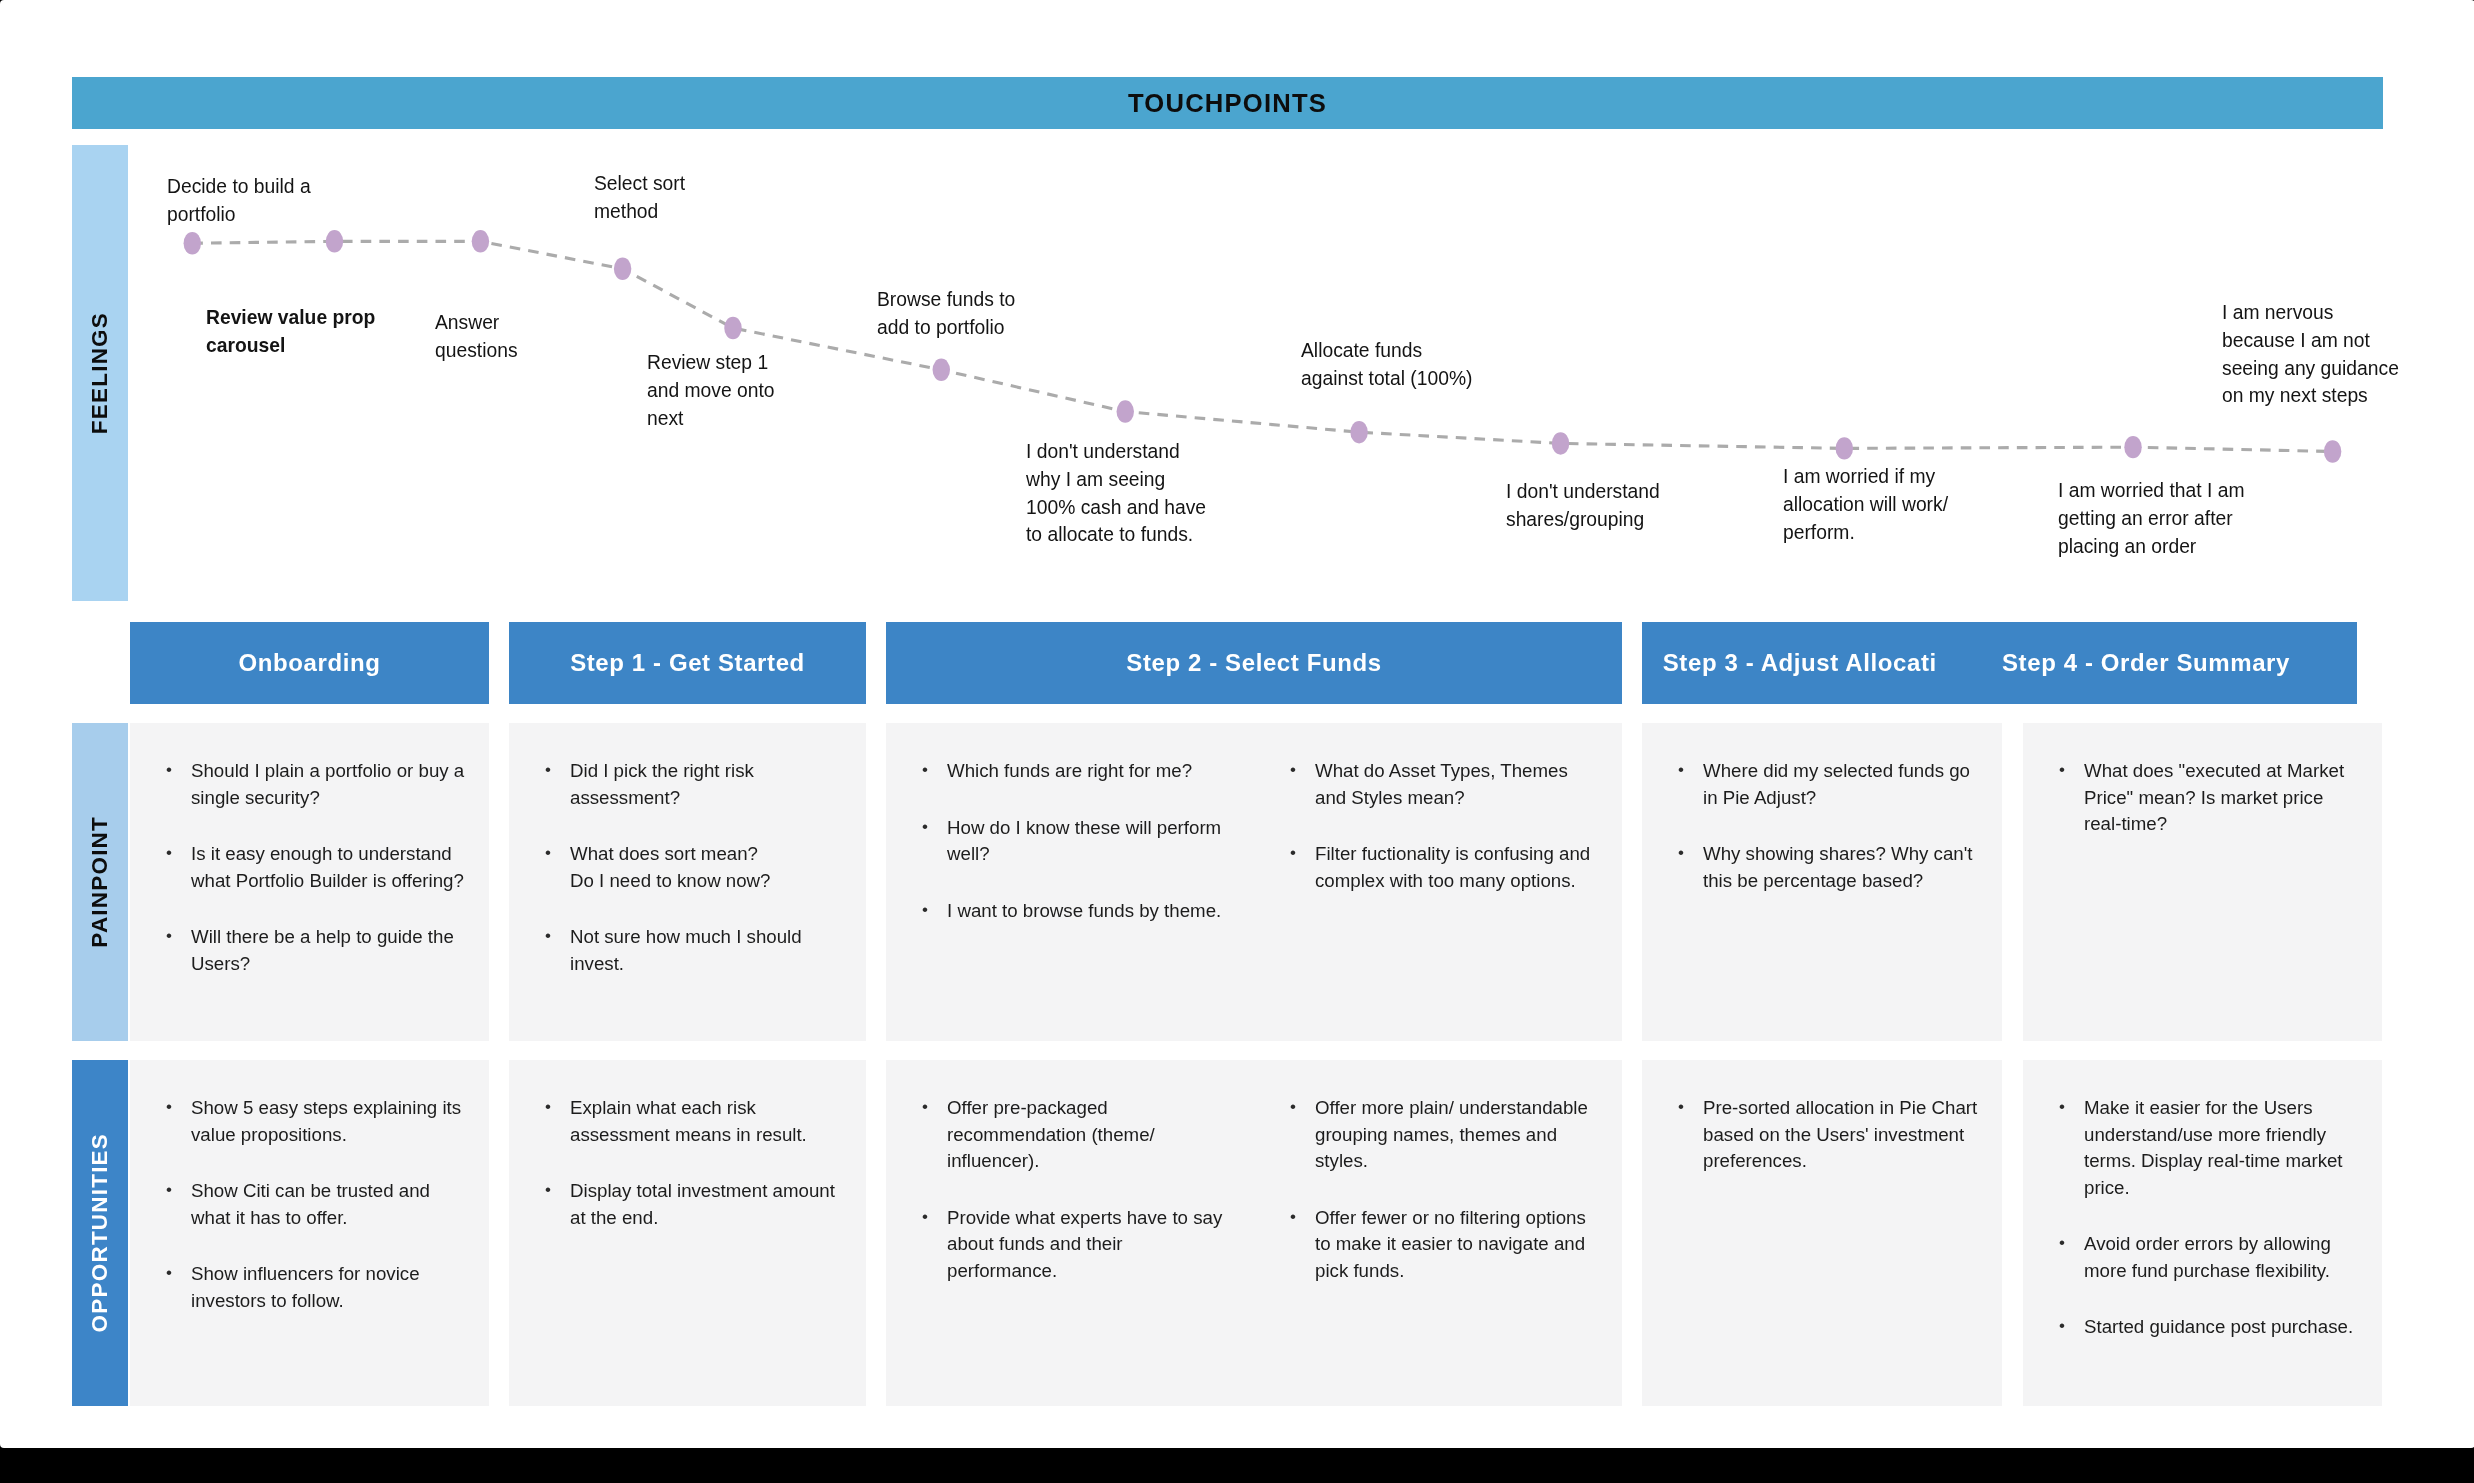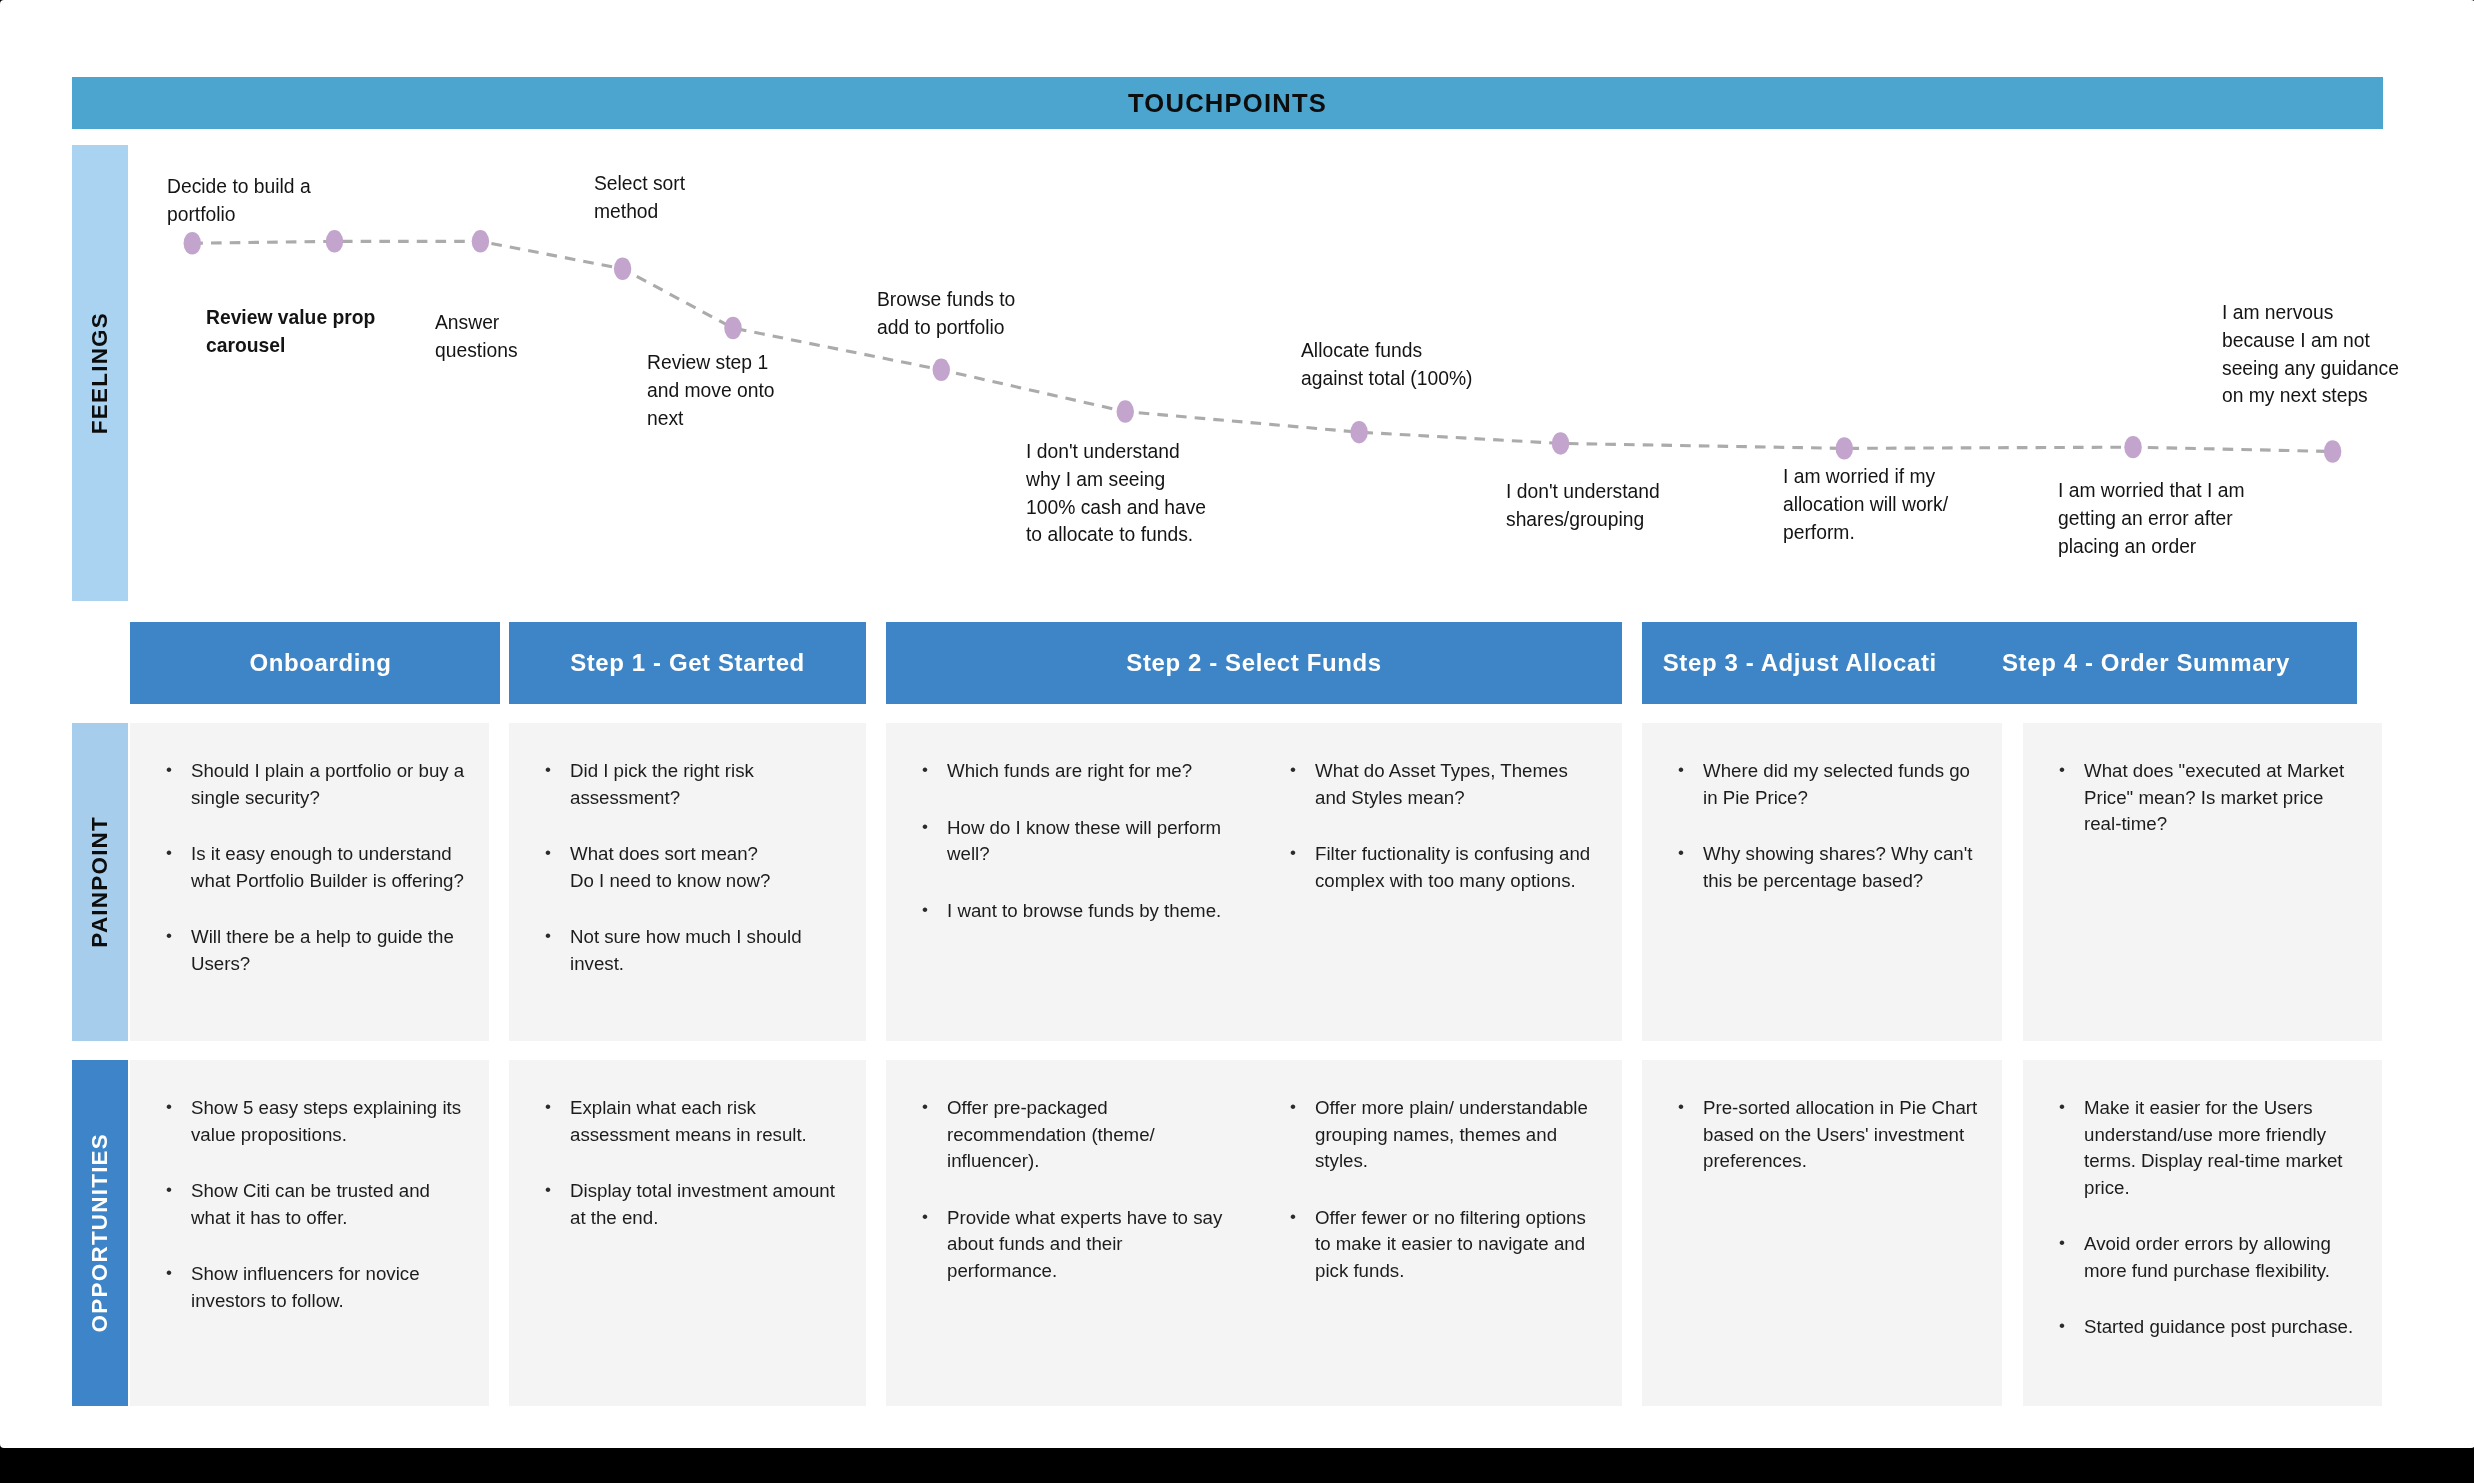--- a/index.html
+++ b/index.html
@@ -88,21 +88,21 @@
 allocation will work/
 perform.</div>
   <div class="flabel" style="left:2058px;top:477px;">I am worried that I am
 getting an error after
 placing an order</div>
   <div class="flabel" style="left:2222px;top:299px;">I am nervous
 because I am not
 seeing any guidance
 on my next steps</div>
 
-  <div class="hdr" style="left:130px;width:359px;padding-left:11px;">
+  <div class="hdr" style="left:130px;width:359px;">
       <span>Onboarding</span>
     </div>
   <div class="hdr" style="left:509px;width:357px;">
       <span>Step 1 - Get Started</span>
     </div>
   <div class="hdr" style="left:886px;width:736px;">
       <span>Step 2 - Select Funds</span>
     </div>
   <div class="hdr" style="left:1642px;width:360px;">
       <span>Step 3 - Adjust Allocations</span>
@@ -136,21 +136,21 @@
     </div>
     <div>
       <ul class="bullets">
         <li>What do Asset Types, Themes and Styles mean?</li>
         <li>Filter fuctionality is confusing and complex with too many options.</li>
       </ul>
     </div>
   </div>
   <div class="cell row-pain" style="left:1642px;width:360px;">
     <ul class="bullets">
-      <li>Where did my selected funds go in Pie Price?</li>
+      <li>Where did my selected funds go in Pie Adjust?</li>
       <li>Why showing shares? Why can't this be percentage based?</li>
     </ul>
   </div>
   <div class="cell row-pain" style="left:2023px;width:359px;">
     <ul class="bullets">
       <li>What does "executed at Market Price" mean? Is market price real-time?</li>
     </ul>
   </div>
 
   <div class="cell row-opp" style="left:130px;width:359px;">

